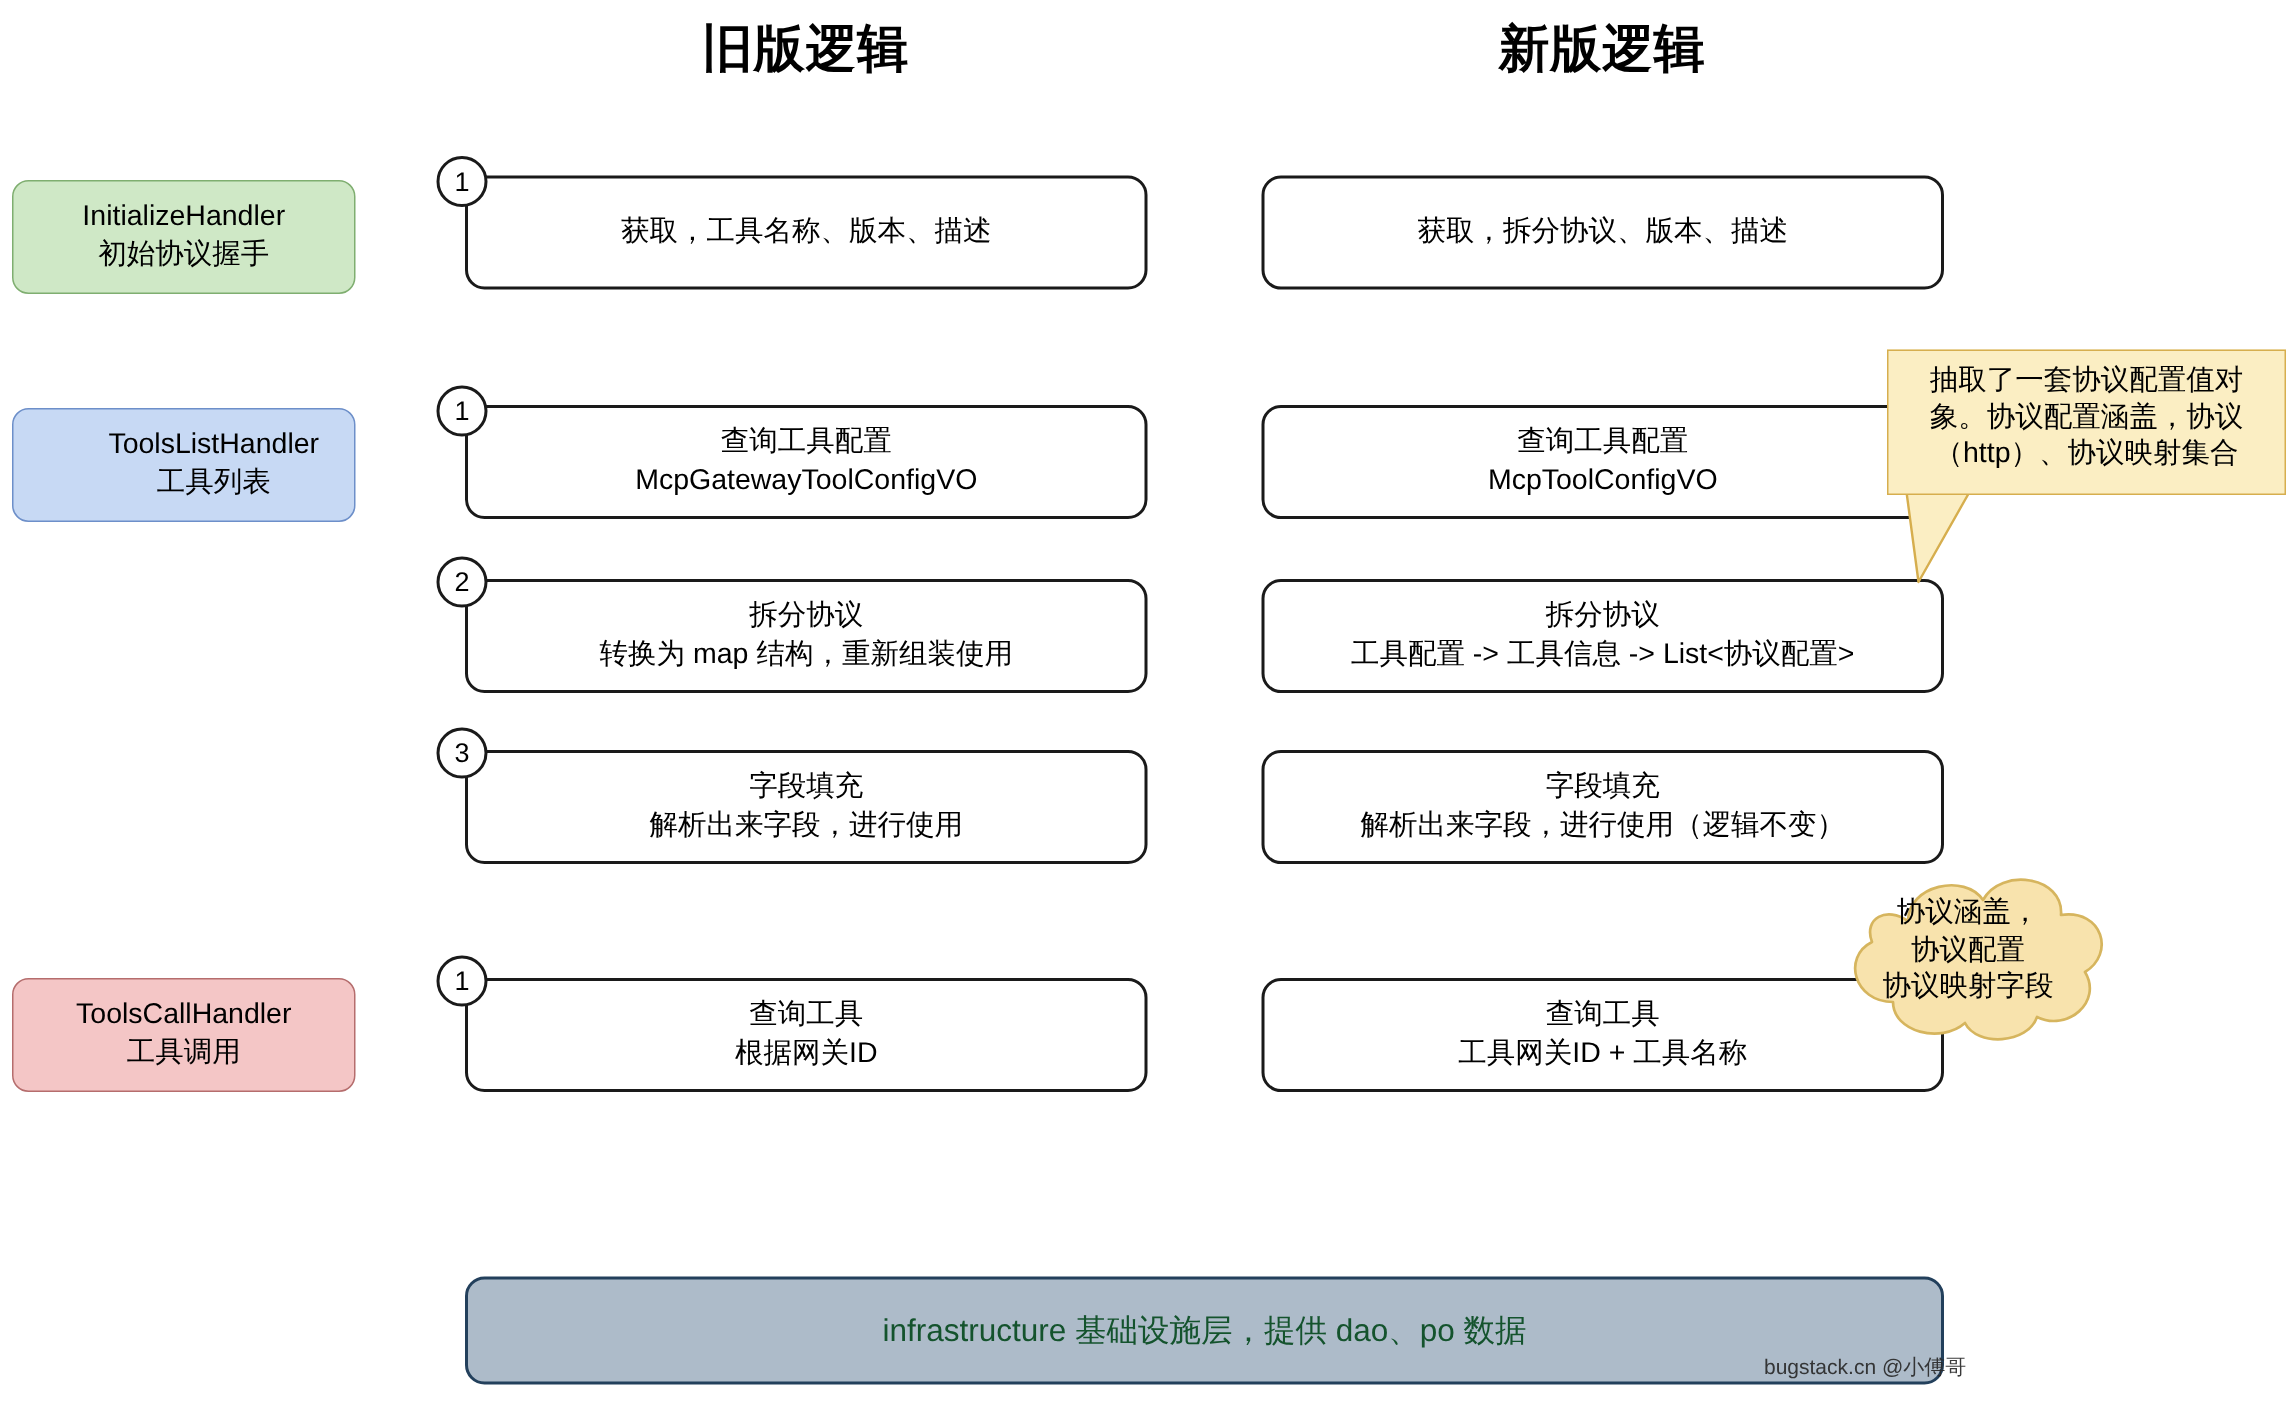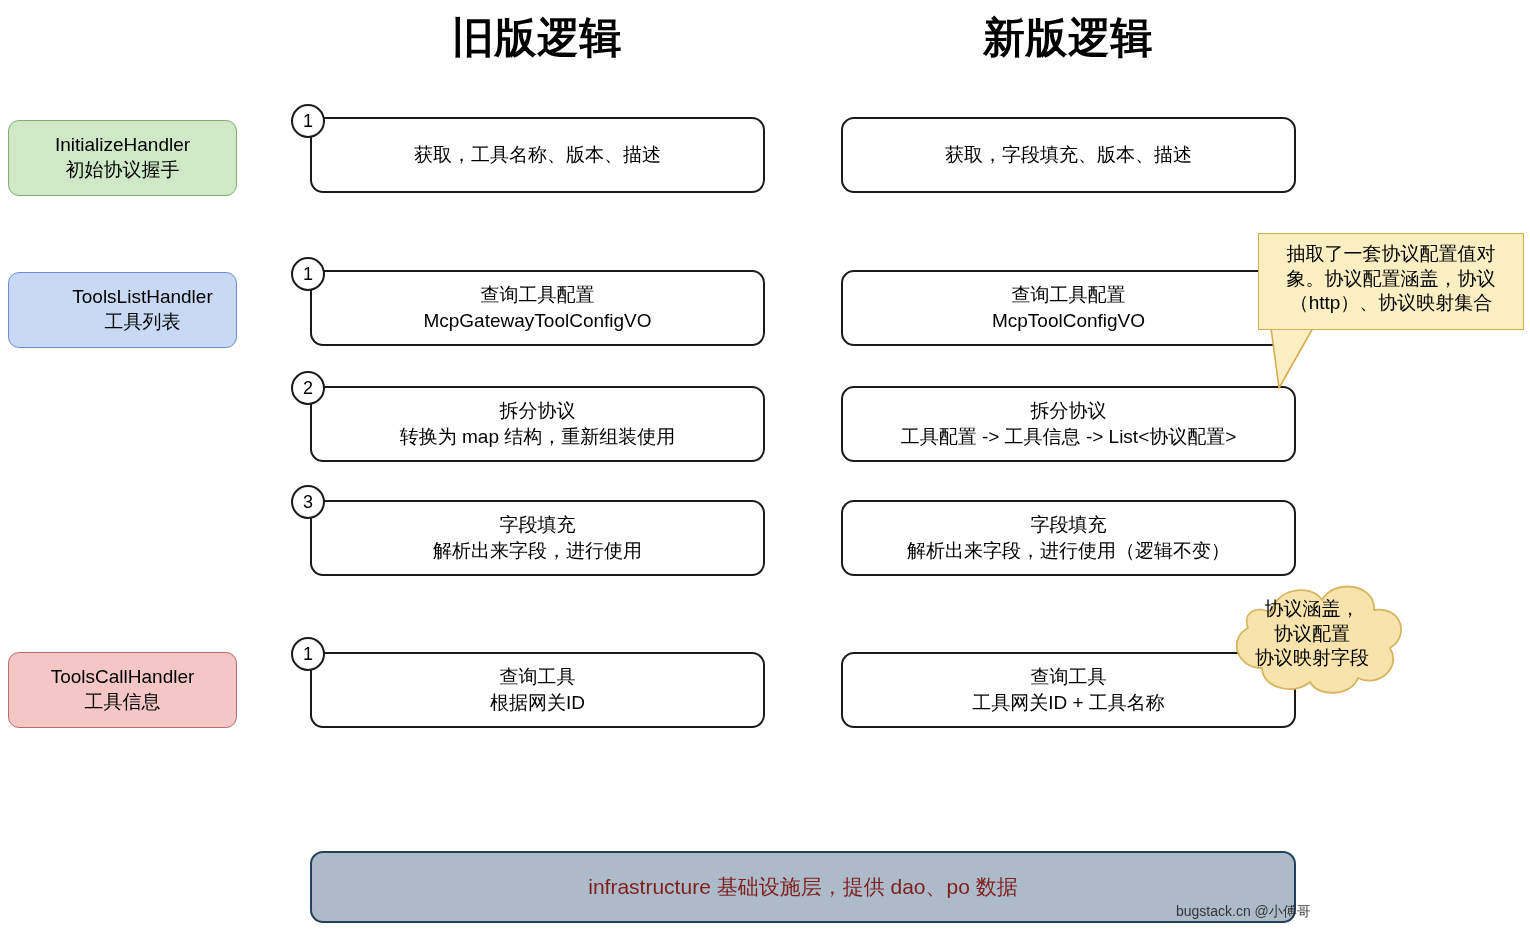--- a/index.html
+++ b/index.html
@@ -15,21 +15,21 @@
     position: relative;
     width: 1530px;
     height: 938px;
     background: #ffffff;
     overflow: hidden;
   }
 
   
   .col-title {
     position: absolute;
-    font-size: 42px;
+    font-size: 34px;
     font-weight: bold;
     letter-spacing: 0.5px;
     text-align: center;
     white-space: nowrap;
     color: #000;
   }
 
   
   .handler-chip {
     position: absolute;
@@ -121,21 +121,21 @@
   .infra-bar {
     position: absolute;
     box-sizing: border-box;
     background: #adbbc9;
     border: 2.1px solid #23405c;
     border-radius: 13px;
     display: flex;
     align-items: center;
     justify-content: center;
     font-size: 21px;
-    color: #7f1d1d;
+    color: #14532d;
     white-space: nowrap;
   }
   .watermark {
     position: absolute;
     font-size: 14px;
     color: #2a2a2a;
     white-space: nowrap;
     opacity: 0.92;
   }
 </style>
@@ -152,31 +152,31 @@
     <span class="l2">初始协议握手</span>
   </div>
 
   <div class="handler-chip" style="left:8px; top:272px; width:229px; height:76px; background:#c7d9f4; border-color:#6d8fc9;padding-left:40px;">
     <span class="l1">ToolsListHandler</span>
     <span class="l2">工具列表</span>
   </div>
 
   <div class="handler-chip" style="left:8px; top:652px; width:229px; height:76px; background:#f4c6c6; border-color:#b56d6d;">
     <span class="l1">ToolsCallHandler</span>
-    <span class="l2">工具信息</span>
+    <span class="l2">工具调用</span>
   </div>
 
   <div class="step-badge" style="left:291px; top:104px;">
     <span>1</span>
   </div>
   <div class="step-box" style="left:310px; top:117px; width:455px; height:76px;">
     <span class="ln">获取，工具名称、版本、描述</span>
   </div>
   <div class="step-box" style="left:841px; top:117px; width:455px; height:76px;">
-    <span class="ln">获取，字段填充、版本、描述</span>
+    <span class="ln">获取，拆分协议、版本、描述</span>
   </div>
 
   <div class="step-badge" style="left:291px; top:257px;">
     <span>1</span>
   </div>
   <div class="step-box" style="left:310px; top:270px; width:455px; height:76px;">
     <span class="ln">查询工具配置</span>
     <span class="ln">McpGatewayToolConfigVO</span>
   </div>
   <div class="step-box" style="left:841px; top:270px; width:455px; height:76px;">

